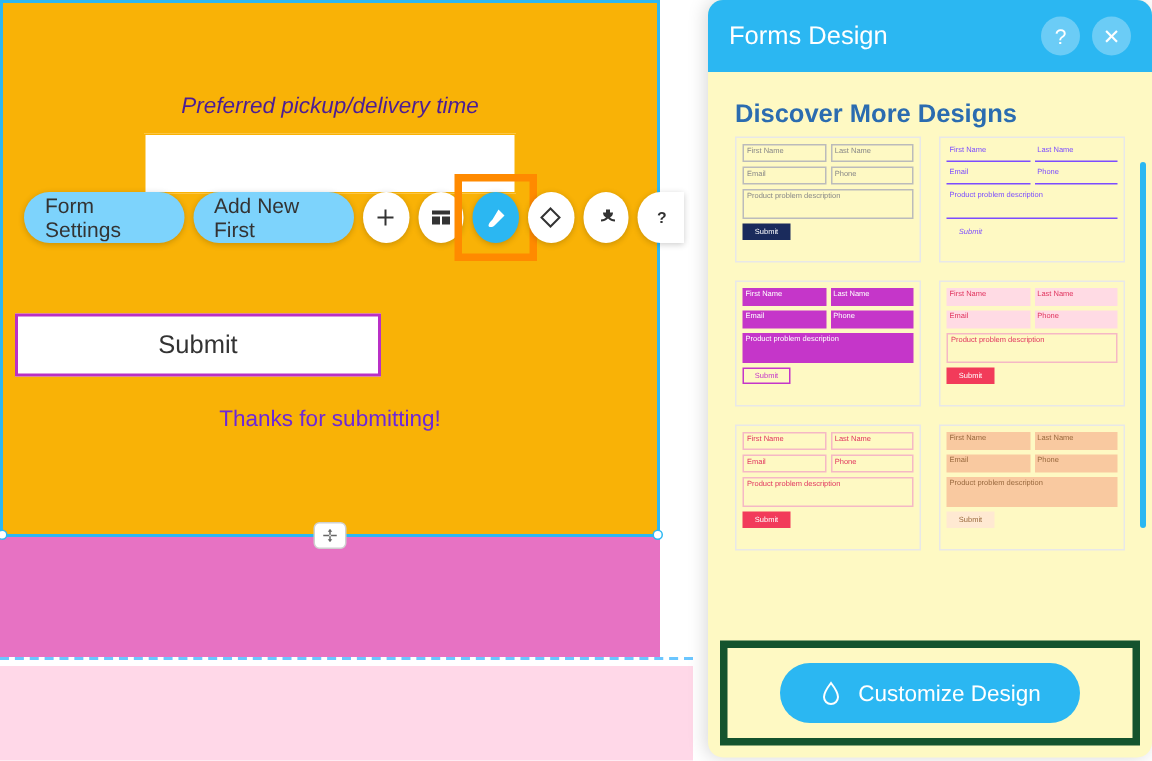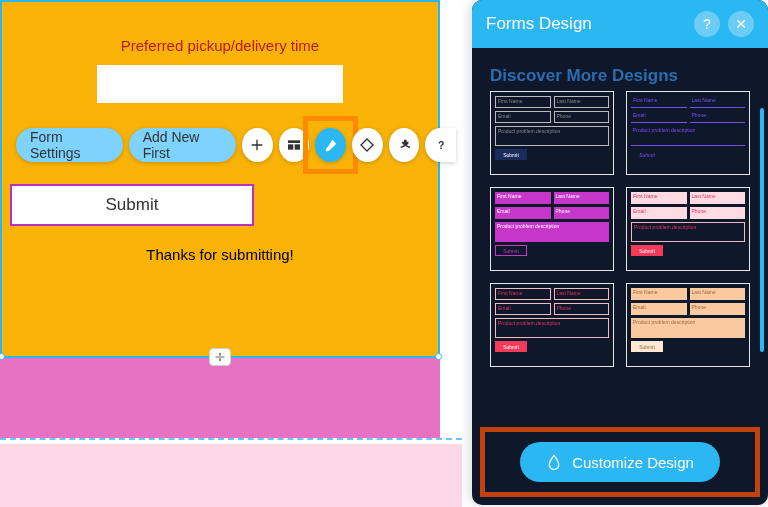--- a/index.html
+++ b/index.html
@@ -1,42 +1,42 @@
 <!DOCTYPE html>
 <html><head>
 <meta charset="utf-8">
 <style>
   * { box-sizing: border-box; margin: 0; padding: 0; }
   body { width: 768px; height: 507px; overflow: hidden; font-family: -apple-system, Helvetica, Arial, sans-serif; position: relative; background: #fff; }
   .canvas { position: absolute; inset: 0; }
   .stage { position: absolute; left: 0; top: 0; right: 312px; bottom: 0; }
   .form-block { position: absolute; left: 0; top: 0; width: 440px; height: 358px; background: #f9b206; border: 2px solid #2bb7f2; }
-  .field-label { color: #b91c1c; text-align: center; font-size: 15px; margin-top: 35px; }
+  .field-label { color: #4c1d95; text-align: center; font-size: 15px; margin-top: 60px; font-style: italic; }
   .field-input { margin: 10px auto 0; width: 248px; height: 40px; background: #fff; border: 1px solid #f9b206; }
   .submit-btn { margin: 80px 0 0 8px; width: 244px; height: 42px; background: #fff; border: 2px solid #b930c7; display:flex; align-items:center; justify-content:center; font-size: 17px; color:#333; }
-  .thanks { text-align:center; color:#000000; margin-top: 20px; font-size: 15px; }
+  .thanks { text-align:center; color:#6d28d9; margin-top: 20px; font-size: 15px; }
   .sel-left { position:absolute; left:-4px; bottom:-4px; width:7px; height:7px; background:#fff; border:1px solid #2bb7f2; border-radius:50%; }
   .sel-right { position:absolute; right:-4px; bottom:-4px; width:7px; height:7px; background:#fff; border:1px solid #2bb7f2; border-radius:50%; }
   .sel-mid { position:absolute; left:50%; bottom:-10px; transform:translateX(-50%); width:22px; height:18px; background:#fff; border:1px solid #d0d0d0; border-radius:4px; display:flex; align-items:center; justify-content:center; font-size:10px; color:#666; }
 
   .pink-strip { position:absolute; left:0; top:358px; width:440px; height:80px; background:#e772c3; }
   .dash-strip { position:absolute; left:0; top:438px; width:462px; height:6px; border-top: 2px dashed #6bc6ff; background:#fff;}
   .light-pink { position:absolute; left:0; top:444px; width:462px; bottom:0; background:#ffd8e8; }
   .right-gutter { position:absolute; left:440px; top:0; width:28px; height:358px; background:#fff; }
 
   .toolbar { position:absolute; left:16px; top:128px; display:flex; align-items:center; gap:6px; z-index:5; }
   .pill { background:#7dd3fc; border-radius:18px; height:34px; padding:0 14px; display:flex; align-items:center; font-size:14px; color:#333; box-shadow:0 1px 4px rgba(0,0,0,0.2); }
   .circ { width:34px; height:34px; border-radius:50%; background:#fff; display:flex; align-items:center; justify-content:center; box-shadow:0 1px 4px rgba(0,0,0,0.2); position:relative; }
   .circ.active { background:#2bb7f2; color:#fff; }
   .circ svg { width:16px; height:16px; }
   .hl-box { position:absolute; inset:-12px; border:5px solid #ff8a00; }
   .part-circ { width:34px; height:34px; border-radius:50% 0 0 50%; background:#fff; display:flex; align-items:center; justify-content:center; box-shadow:0 1px 4px rgba(0,0,0,0.2); }
 
   
-  .panel { position:absolute; right:0; top:0; width:296px; height:505px; background:#0f172a; border-radius:10px; box-shadow:-2px 0 12px rgba(0,0,0,0.15); display:flex; flex-direction:column; }
+  .panel { position:absolute; right:0; top:0; width:296px; height:505px; background:#fef9c3; border-radius:10px; box-shadow:-2px 0 12px rgba(0,0,0,0.15); display:flex; flex-direction:column; }
   .panel-head { height:48px; background:#2bb7f2; color:#fff; border-radius:10px 10px 0 0; display:flex; align-items:center; padding:0 14px; }
   .panel-head .title { flex:1; font-size:17px; }
   .hbtn { width:26px; height:26px; border-radius:50%; background:rgba(255,255,255,0.3); display:flex; align-items:center; justify-content:center; margin-left:8px; font-size:14px; }
   .panel-body { flex:1; padding:18px 18px 8px 18px; overflow:hidden; position:relative; }
   .panel-title2 { color:#2b6cb0; font-size:17px; font-weight:600; margin-bottom:5px; }
   .designs { display:grid; grid-template-columns:1fr 1fr; gap:12px; }
   .design { height:84px; border:1px solid #e8e8e8; position:relative; padding:4px; }
   .drow { display:flex; gap:3px; margin-bottom:3px; }
   .dfield { height:12px; flex:1; font-size:5px; padding:1px 2px; overflow:hidden; }
   .dtext { height:20px; font-size:5px; padding:1px 2px; margin-bottom:3px; }
@@ -54,21 +54,21 @@
   .d5 .dfield { border:1px solid #f5b8c5; color:#e0355f; }
   .d5 .dtext { border:1px solid #f5b8c5; color:#e0355f; }
   .d5 .dsub { background:#f23b5a; color:#fff; }
   .d6 .dfield { background:#f9c9a0; color:#9a6a3f; }
   .d6 .dtext { background:#f9c9a0; color:#9a6a3f; }
   .d6 .dsub { background:#ffe9d2; color:#9a6a3f; }
 
   .scroll-ind { position:absolute; right:4px; top:60px; width:4px; height:244px; background:#2bb7f2; border-radius:2px; }
 
   .panel-foot { padding:6px 8px 8px; }
-  .foot-hl { border:5px solid #c2410c; padding:10px; display:flex; justify-content:center; }
+  .foot-hl { border:5px solid #14532d; padding:10px; display:flex; justify-content:center; }
   .cust-btn { background:#2bb7f2; color:#fff; border-radius:22px; height:40px; padding:0 26px; display:flex; align-items:center; gap:10px; font-size:15px; }
 </style>
 </head>
 <body>
 
 <div class="canvas">
   <div class="stage">
     <div class="right-gutter"></div>
     <div class="pink-strip"></div>
     <div class="dash-strip"></div>

